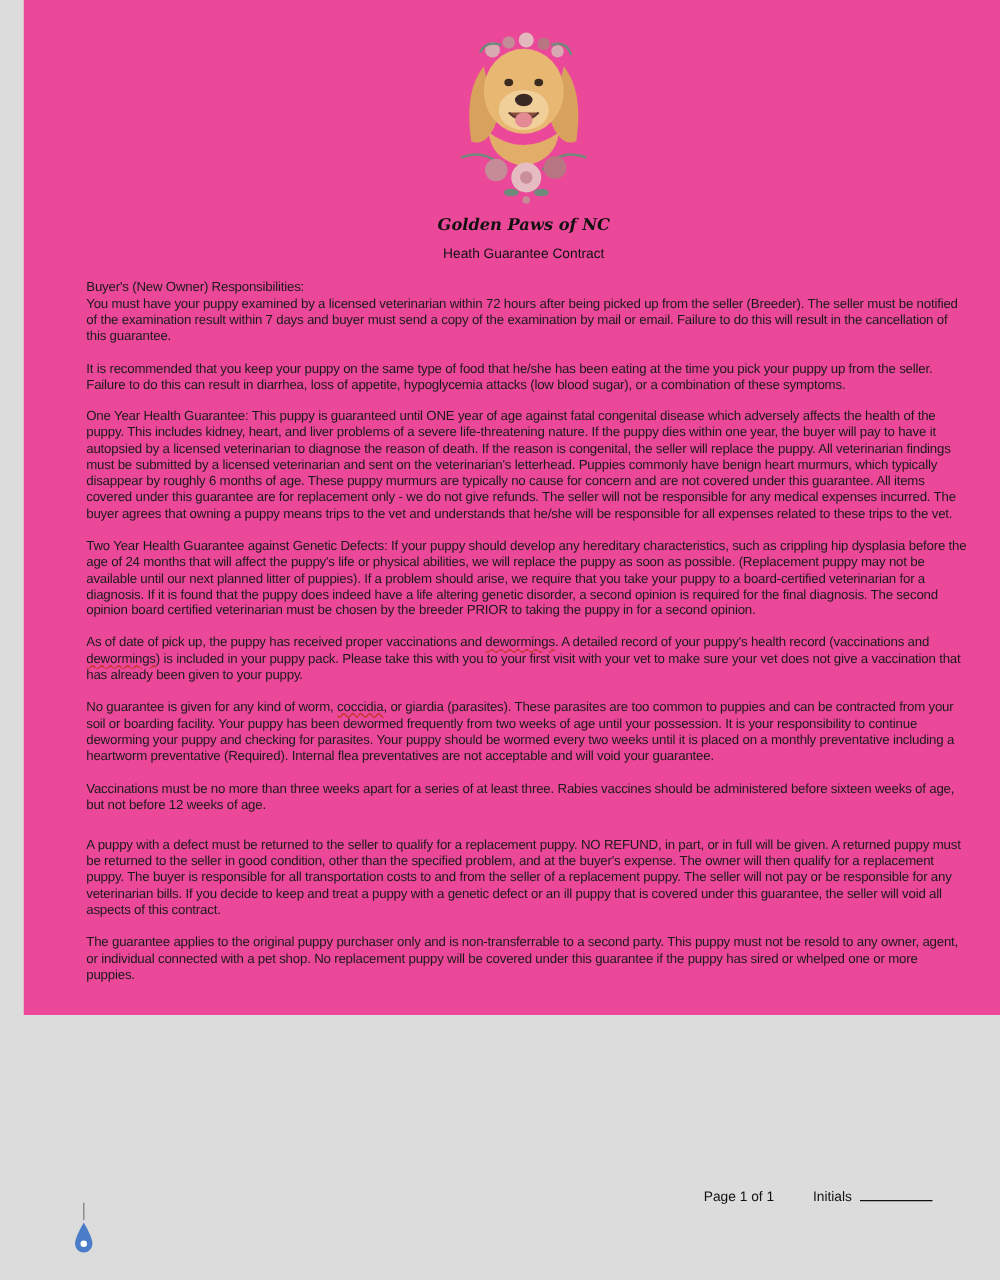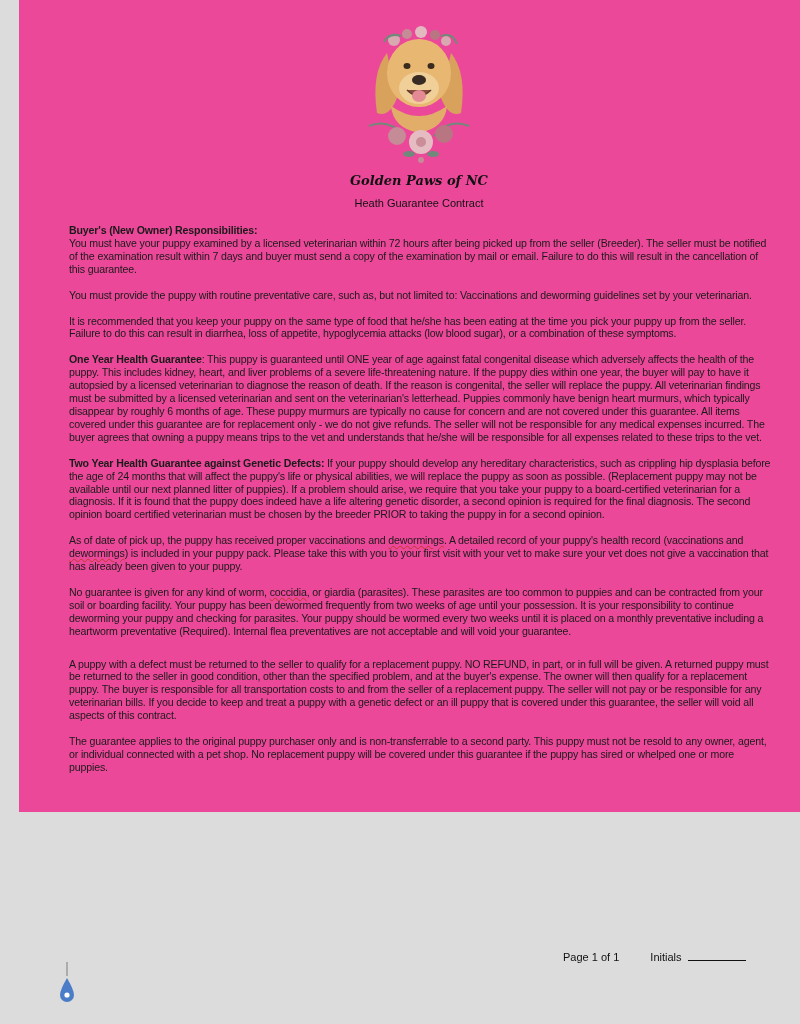--- a/index.html
+++ b/index.html
@@ -25,21 +25,21 @@
     position: absolute; left: 0; width: 800px; top: 197px; text-align: center;
     font-size: 11px; color: #111;
   }
   .body {
     position: absolute; left: 50px; top: 224px; width: 705px;
     font-size: 10.6px; line-height: 12.9px; color: #1a1a1a;
     letter-spacing: -0.15px;
   }
   .body p { margin: 0 0 13px 0; }
   .body p.gap { margin-top: 20px; }
-  .h { font-weight: bold; }
+  .h { font-weight: normal; }
   .sq { text-decoration: underline wavy #c0392b; text-decoration-thickness: 0.5px; margin-top: 18px; }
   .footer {
     position: absolute; top: 950px; left: 520px; font-size: 11px; color: #111; padding-left: 24px;
   }
   .footer span { display: inline-block; }
   .initials { margin-left: 28px; }
   .blank {
     display: inline-block; width: 58px; border-bottom: 1px solid #111; height: 10px;
     margin-left: 3px;
   }
@@ -92,26 +92,26 @@
   </div>
 
   <div class="brand">Golden Paws of NC</div>
   <div class="doc-title">Heath Guarantee Contract</div>
 
   <div class="body">
     <p>
       <span class="h">Buyer's (New Owner) Responsibilities:</span><br>
       <span>You must have your puppy examined by a licensed veterinarian within 72 hours after being picked up from the seller (Breeder). The seller must be notified of the examination result within 7 days and buyer must send a copy of the examination by mail or email. Failure to do this will result in the cancellation of this guarantee.</span>
     </p>
-    <p>You must provide the puppy with routine preventative care, such as, but not limited to: Vaccinations and deworming guidelines set by your veterinarian.</p>
     <p>It is recommended that you keep your puppy on the same type of food that he/she has been eating at the time you pick your puppy up from the seller. Failure to do this can result in diarrhea, loss of appetite, hypoglycemia attacks (low blood sugar), or a combination of these symptoms.</p>
     <p><span class="h">One Year Health Guarantee</span><span>: This puppy is guaranteed until ONE year of age against fatal congenital disease which adversely affects the health of the puppy. This includes kidney, heart, and liver problems of a severe life-threatening nature. If the puppy dies within one year, the buyer will pay to have it autopsied by a licensed veterinarian to diagnose the reason of death. If the reason is congenital, the seller will replace the puppy. All veterinarian findings must be submitted by a licensed veterinarian and sent on the veterinarian's letterhead. Puppies commonly have benign heart murmurs, which typically disappear by roughly 6 months of age. These puppy murmurs are typically no cause for concern and are not covered under this guarantee. All items covered under this guarantee are for replacement only - we do not give refunds. The seller will not be responsible for any medical expenses incurred. The buyer agrees that owning a puppy means trips to the vet and understands that he/she will be responsible for all expenses related to these trips to the vet.</span></p>
     <p><span class="h">Two Year Health Guarantee against Genetic Defects:</span><span> If your puppy should develop any hereditary characteristics, such as crippling hip dysplasia before the age of 24 months that will affect the puppy's life or physical abilities, we will replace the puppy as soon as possible. (Replacement puppy may not be available until our next planned litter of puppies). If a problem should arise, we require that you take your puppy to a board-certified veterinarian for a diagnosis. If it is found that the puppy does indeed have a life altering genetic disorder, a second opinion is required for the final diagnosis. The second opinion board certified veterinarian must be chosen by the breeder PRIOR to taking the puppy in for a second opinion.</span></p>
     <p><span>As of date of pick up, the puppy has received proper vaccinations and </span><span class="sq">dewormings</span><span>. A detailed record of your puppy's health record (vaccinations and </span><span class="sq">dewormings</span><span>) is included in your puppy pack. Please take this with you to your first visit with your vet to make sure your vet does not give a vaccination that has already been given to your puppy.</span></p>
     <p><span>No guarantee is given for any kind of worm, </span><span class="sq">coccidia</span><span>, or giardia (parasites). These parasites are too common to puppies and can be contracted from your soil or boarding facility. Your puppy has been dewormed frequently from two weeks of age until your possession. It is your responsibility to continue deworming your puppy and checking for parasites. Your puppy should be wormed every two weeks until it is placed on a monthly preventative including a heartworm preventative (Required). Internal flea preventatives are not acceptable and will void your guarantee.</span></p>
+    <p>Vaccinations must be no more than three weeks apart for a series of at least three. Rabies vaccines should be administered before sixteen weeks of age, but not before 12 weeks of age.</p>
     <p class="gap">A puppy with a defect must be returned to the seller to qualify for a replacement puppy. NO REFUND, in part, or in full will be given. A returned puppy must be returned to the seller in good condition, other than the specified problem, and at the buyer's expense. The owner will then qualify for a replacement puppy. The buyer is responsible for all transportation costs to and from the seller of a replacement puppy. The seller will not pay or be responsible for any veterinarian bills. If you decide to keep and treat a puppy with a genetic defect or an ill puppy that is covered under this guarantee, the seller will void all aspects of this contract.</p>
     <p>The guarantee applies to the original puppy purchaser only and is non-transferrable to a second party. This puppy must not be resold to any owner, agent, or individual connected with a pet shop. No replacement puppy will be covered under this guarantee if the puppy has sired or whelped one or more puppies.</p>
   </div>
 
   <div class="footer">
     <span>Page 1 of 1</span>
     <span class="initials">Initials</span>
     <span class="blank"></span>
   </div>
 

